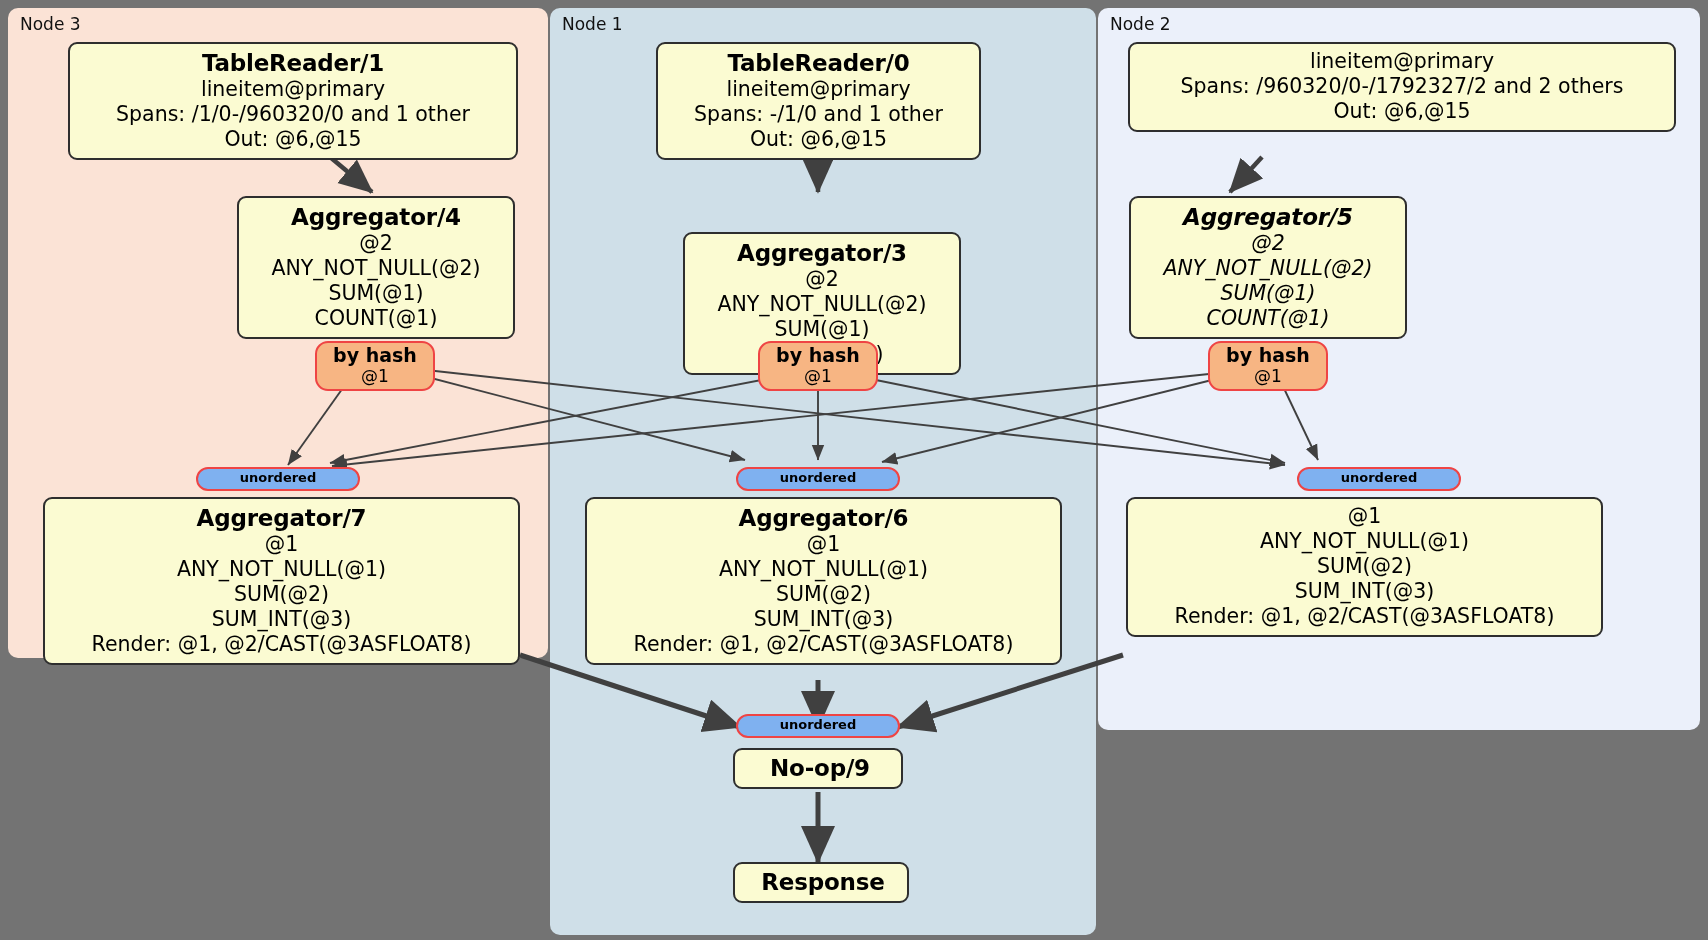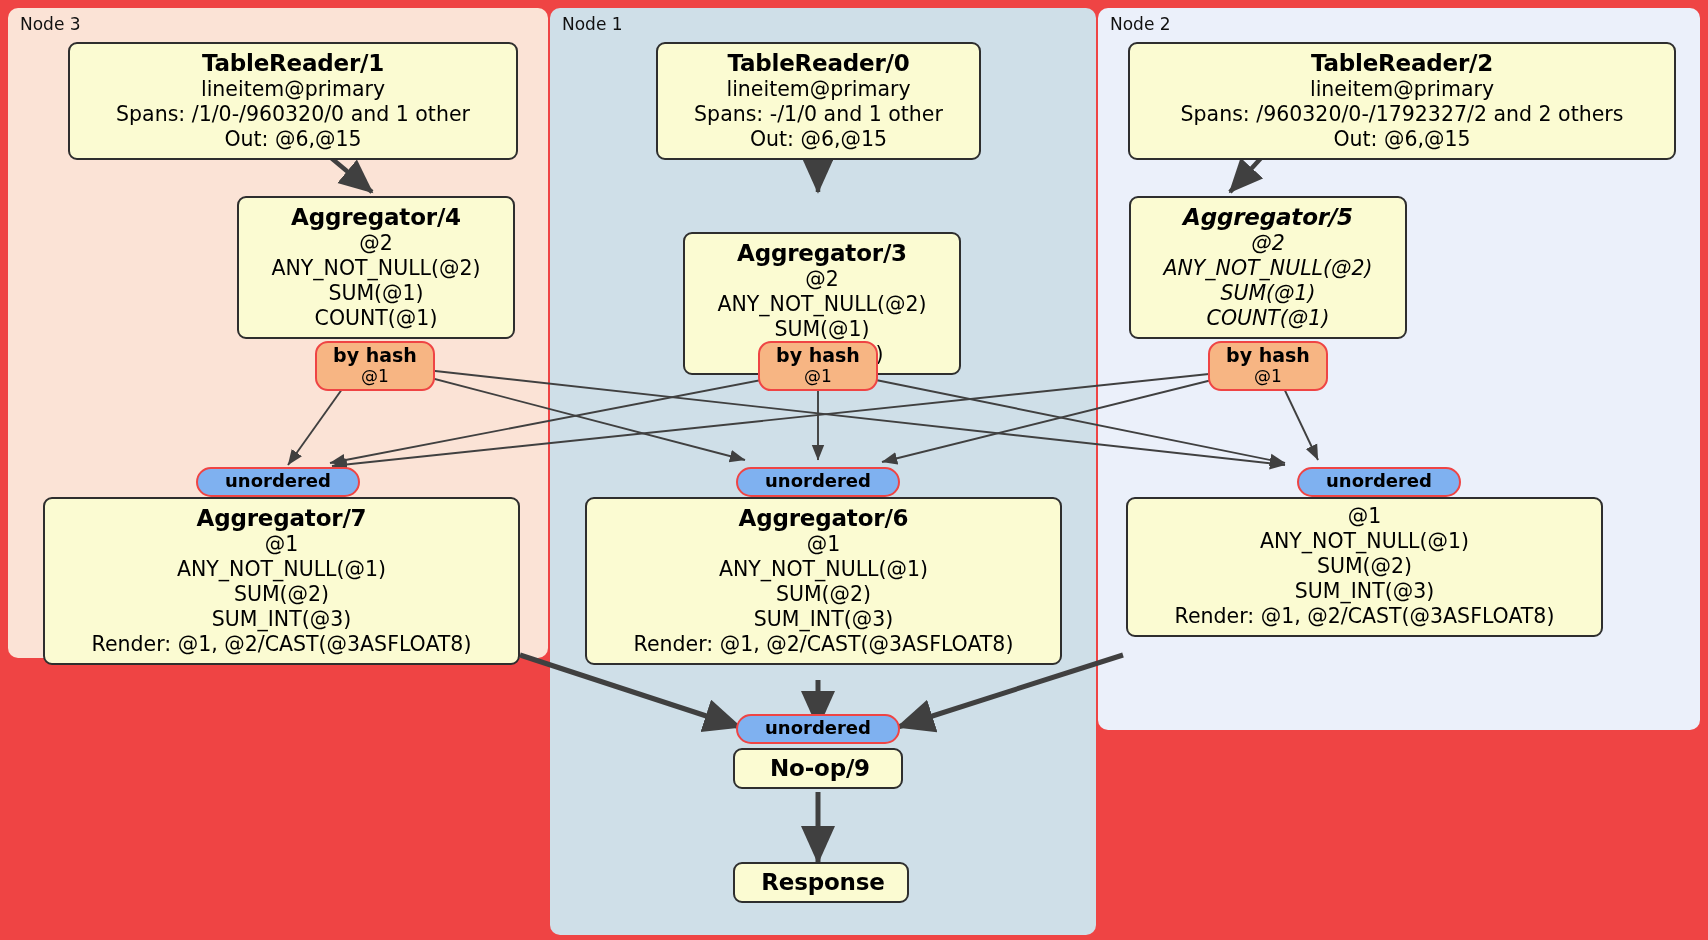--- a/index.html
+++ b/index.html
@@ -7,21 +7,21 @@
     padding: 0;
     background: #ffffff;
   }
   body {
     font-family: "DejaVu Sans", sans-serif;
   }
   #canvas {
     position: relative;
     width: 1708px;
     height: 940px;
-    background: #ef4444;
+    background: #737373;
     overflow: hidden;
   }
   #edges {
     position: absolute;
     left: 0; top: 0;
     width: 1708px;
     height: 940px;
     pointer-events: none;
   }
 
@@ -86,21 +86,21 @@
     font-size: 17px;
     display: block;
   }
   .badge-hash {
     background: #f7b583;
     font-size: 19px;
     border-radius: 13px;
   }
   .badge-unordered {
     background: #7fb1f0;
-    font-size: 18px;
+    font-size: 13px;
     border-radius: 16px;
   }
 </style>
 </head>
 <body>
 
 <div id="canvas">
 
   <div class="node-panel" style="left:8px; top:8px; width:540px; height:650px; background:#fbe3d6;">
     <div class="node-panel-label">Node 3</div>
@@ -155,21 +155,20 @@
   </div>
 
   <div class="proc-box" style="left:656px; top:42px; width:325px;">
     <div class="proc-title">TableReader/0</div>
     <div class="proc-line">lineitem@primary</div>
     <div class="proc-line">Spans: -/1/0 and 1 other</div>
     <div class="proc-line">Out: @6,@15</div>
   </div>
 
   <div class="proc-box" style="left:1128px; top:42px; width:548px;">
-    <div class="proc-title">TableReader/2</div>
     <div class="proc-line">lineitem@primary</div>
     <div class="proc-line">Spans: /960320/0-/1792327/2 and 2 others</div>
     <div class="proc-line">Out: @6,@15</div>
   </div>
 
   <div class="proc-box" style="left:237px; top:196px; width:278px;">
     <div class="proc-title">Aggregator/4</div>
     <div class="proc-line">@2</div>
     <div class="proc-line">ANY_NOT_NULL(@2)</div>
     <div class="proc-line">SUM(@1)</div>

